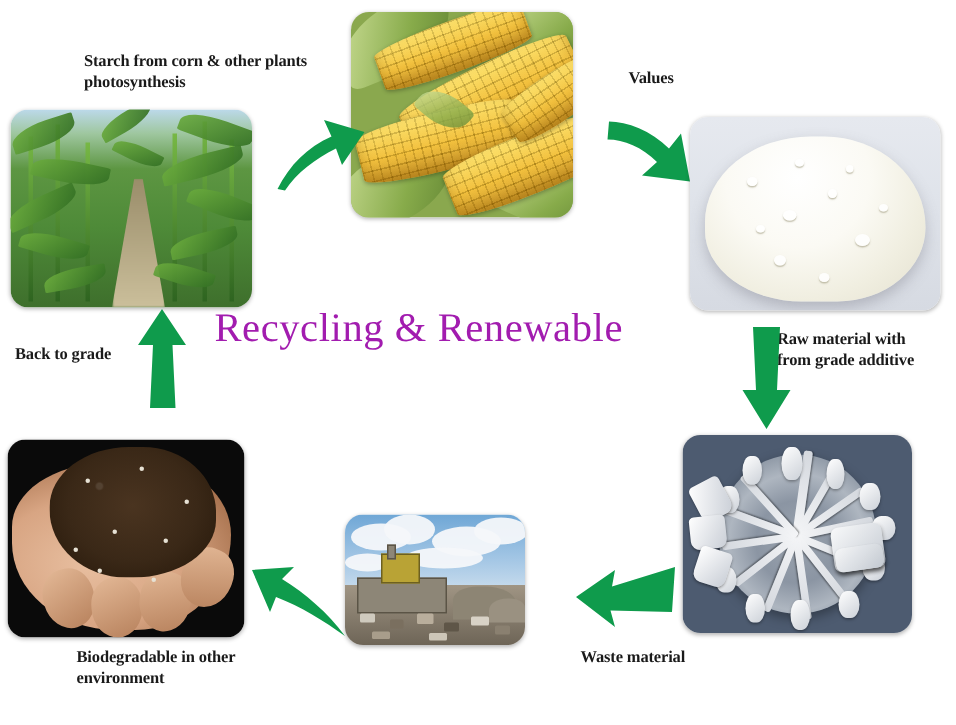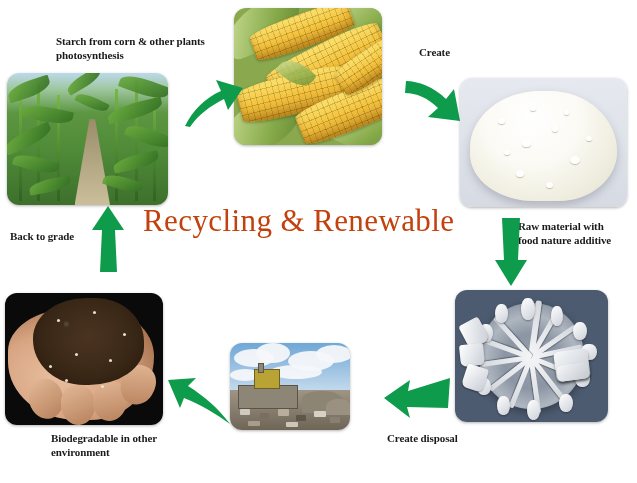--- a/index.html
+++ b/index.html
@@ -35,22 +35,22 @@
     font-size: 11px;
     font-weight: bold;
     color: #1a1a1a;
     line-height: 1.28;
     white-space: pre-line;
     letter-spacing: -0.1px;
   }
   .title {
     position: absolute;
     font-family: "Liberation Serif", serif;
-    color: #c2410c;
-    font-size: 31px;
+    color: #a21caf;
+    font-size: 27px;
     letter-spacing: 0.4px;
     white-space: nowrap;
   }
   .arrow {
     position: absolute;
   }
 
   
   .cornfield-bg {
     position: absolute; inset: 0;
@@ -224,21 +224,21 @@
       <div class="cob" style="left:62px; top:82px; width:110px; height:40px; transform:rotate(-22deg);"></div>
       <div class="cob" style="left:100px; top:42px; width:70px; height:32px; transform:rotate(-34deg);"></div>
       <div class="husk" style="left:44px; top:54px; width:36px; height:22px; transform:rotate(40deg); opacity:.8;"></div>
     </div>
   </div>
 
   <svg class="arrow" style="left:183px; top:76px;" width="62" height="52" viewBox="0 0 62 52">
     <path d="M2,50 C10,34 22,22 38,15 L33,4 L60,12 L45,34 L41,23 C27,30 15,39 7,51 Z" fill="#0f9b4c"></path>
   </svg>
 
-  <div class="label" style="left:419px; top:45px;">Create</div>
+  <div class="label" style="left:419px; top:45px;">Values</div>
 
   <svg class="arrow" style="left:404px; top:75px;" width="62" height="52" viewBox="0 0 62 52">
     <path d="M2,6 C14,6 30,12 42,24 L50,14 L56,46 L24,42 L34,33 C24,23 12,18 1,18 Z" fill="#0f9b4c"></path>
   </svg>
 
   <div class="photo" style="left:460px; top:78px; width:167px; height:129px;">
     <div class="inner">
       <div class="starch-bg"></div>
       <div class="starch-pile"></div>
       <div class="starch-grain" style="left:38px; top:40px; width:7px; height:6px;"></div>
@@ -256,21 +256,21 @@
 
   <div class="title" style="left:143px; top:203px;">Recycling &amp; Renewable</div>
 
   <svg class="arrow" style="left:90px; top:206px;" width="36" height="66" viewBox="0 0 36 66">
     <path d="M18,0 L34,24 L25,24 L27,66 L10,66 L12,24 L2,24 Z" fill="#0f9b4c"></path>
   </svg>
 
   <div class="label" style="left:10px; top:229px;">Back to grade</div>
 
   <div class="label" style="left:518px; top:219px; width:118px;">Raw material with
-food nature additive</div>
+from grade additive</div>
 
   <svg class="arrow" style="left:494px; top:218px;" width="34" height="68" viewBox="0 0 34 68">
     <path d="M17,68 L1,42 L10,42 L8,0 L26,0 L24,42 L33,42 Z" fill="#0f9b4c"></path>
   </svg>
 
   <div class="photo" style="left:455px; top:290px; width:153px; height:132px;">
     <div class="inner">
       <div class="tw-bg"></div>
       <div class="tw-plate"></div>
 
@@ -356,15 +356,15 @@
     <path d="M0,22 L26,4 L24,15 L66,2 L64,32 L23,31 L26,42 Z" fill="#0f9b4c"></path>
   </svg>
 
   <svg class="arrow" style="left:166px; top:376px;" width="66" height="50" viewBox="0 0 66 50">
     <path d="M2,4 L30,2 L22,10 C38,20 52,32 64,48 C50,38 34,28 18,22 L14,32 Z" fill="#0f9b4c"></path>
   </svg>
 
   <div class="label" style="left:51px; top:431px; width:160px;">Biodegradable in other
 environment</div>
 
-  <div class="label" style="left:387px; top:431px;">Create disposal</div>
+  <div class="label" style="left:387px; top:431px;">Waste material</div>
 
 </div>
 
 </body></html>

